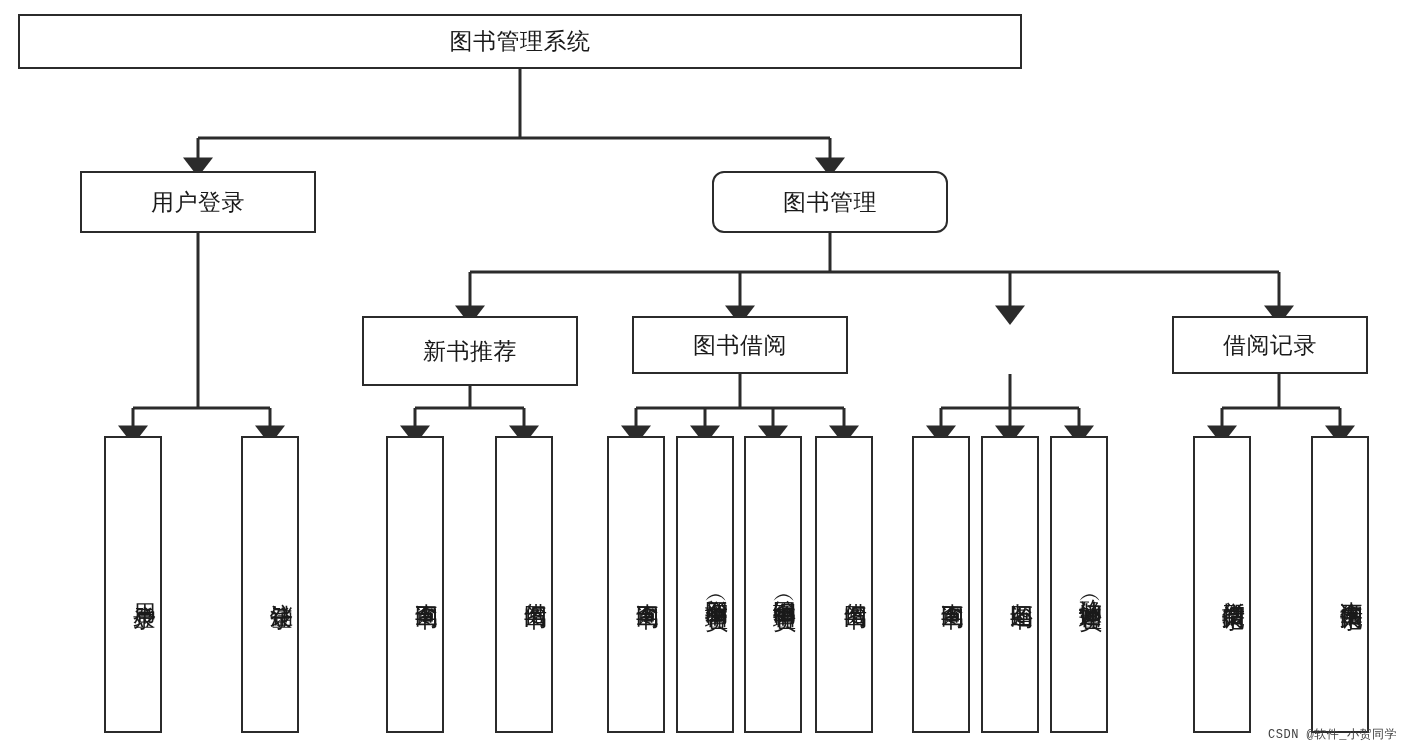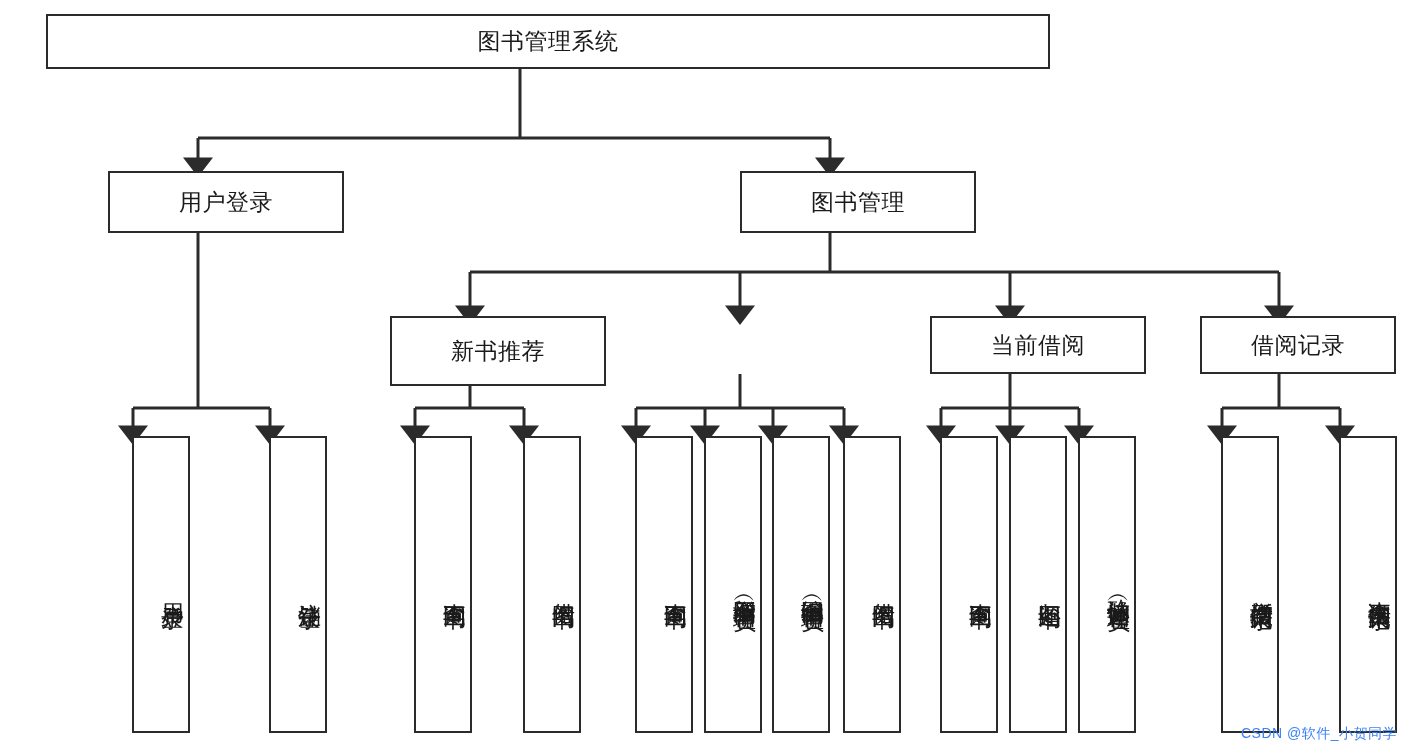--- a/index.html
+++ b/index.html
@@ -30,21 +30,20 @@
   .node {
     position: absolute;
     background: #ffffff;
     border: 2.5px solid #2b2b2b;
     display: flex;
     align-items: center;
     justify-content: center;
     color: #1a1a1a;
     line-height: 1.32;
     text-align: right;
-    margin-left: 28px;
   }
   .node.horiz {
     font-size: 23px;
     letter-spacing: 0.5px;
   }
   .node.vert {
     writing-mode: vertical-rl;
     text-orientation: upright;
     font-size: 23px;
     letter-spacing: 1.5px;
@@ -53,25 +52,25 @@
     justify-content: center;
   }
   .node-label {
     display: block;
     white-space: pre-line;
   }
   .watermark {
     position: absolute;
     right: 8px;
     bottom: 4px;
-    font-size: 14px;
-    color: #3b82f6;
+    font-size: 12px;
+    color: #404040;
     letter-spacing: 0.5px;
     white-space: nowrap;
-    font-family: Liberation Sans, sans-serif;
+    font-family: Liberation Mono, monospace;
   }
 </style>
 </head>
 <body>
 
 <div id="canvas">
 
   <svg class="wires" viewBox="0 0 1405 747" xmlns="http://www.w3.org/2000/svg">
     <defs>
       <marker id="arrow" markerWidth="9" markerHeight="10" refX="2.2" refY="5" orient="auto" markerUnits="strokeWidth">
@@ -123,29 +122,29 @@
     </g>
   </svg>
 
   <div class="node horiz" style="left:18px; top:14px; width:1004px; height:55px;">
     <span class="node-label">图书管理系统</span>
   </div>
 
   <div class="node horiz" style="left:80px; top:171px; width:236px; height:62px;">
     <span class="node-label">用户登录</span>
   </div>
-  <div class="node horiz" style="left:712px; top:171px; width:236px; height:62px;">
+  <div class="node horiz" style="left:712px; top:171px; width:236px; height:62px;border-radius:12px;">
     <span class="node-label">图书管理</span>
   </div>
 
   <div class="node horiz" style="left:362px; top:316px; width:216px; height:70px;">
     <span class="node-label">新书推荐</span>
   </div>
-  <div class="node horiz" style="left:902px; top:316px; width:216px; height:58px;">
-    <span class="node-label">当前借阅</span>
+  <div class="node horiz" style="left:632px; top:316px; width:216px; height:58px;">
+    <span class="node-label">图书借阅</span>
   </div>
   <div class="node horiz" style="left:1172px; top:316px; width:196px; height:58px;">
     <span class="node-label">借阅记录</span>
   </div>
 
   <div class="node vert" style="left:104px; top:436px; width:58px; height:297px;">
     <span class="node-label">用户登录</span>
   </div>
   <div class="node vert" style="left:241px; top:436px; width:58px; height:297px;">
     <span class="node-label">注销登录</span>

